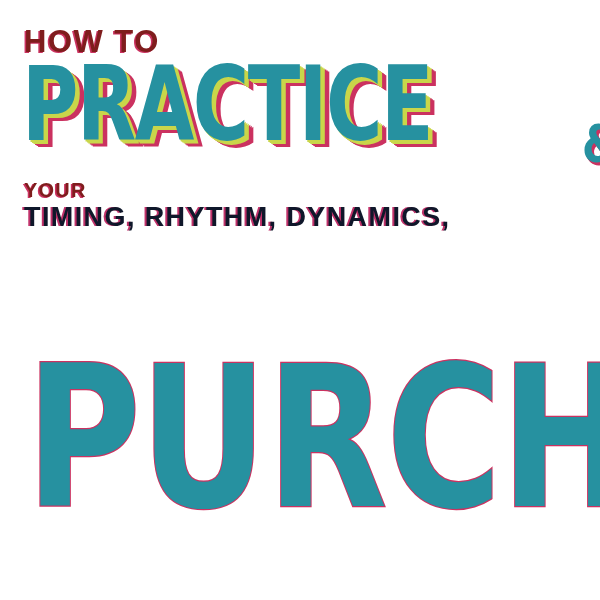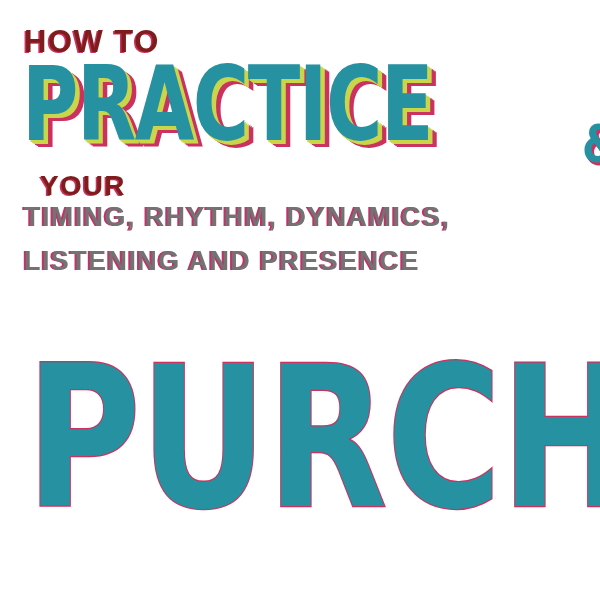--- a/index.html
+++ b/index.html
@@ -28,24 +28,23 @@
     font-weight: 700;
     font-size: 31px;
     line-height: 1;
     letter-spacing: 1.5px;
     color: #7f1d1d;
     text-shadow: -1.5px 1px 0 #cb3260;
     white-space: nowrap;
   }
 
   #your-line {
-    top: 172px;
-    font-size: 28px;
+    top: 180px;
+    font-size: 20px;
     letter-spacing: 1.2px;
-    margin-left: 16px;
   }
 
   
   .hero-line {
     position: absolute;
     left: 22px;
     top: 52px;
     width: 600px;
     height: 120px;
     white-space: nowrap;
@@ -98,21 +97,21 @@
 
   
   .subtitle {
     position: absolute;
     left: 24px;
     font-family: "Liberation Sans", sans-serif;
     font-weight: 700;
     font-size: 27px;
     line-height: 1;
     letter-spacing: 1.4px;
-    color: #737373;
+    color: #0f172a;
     text-shadow: -2px 0 0 #c0326a;
     white-space: nowrap;
   }
   #sub-line-1 { top: 204px; }
   #sub-line-2 { top: 248px; }
 
   
   #cta {
     position: absolute;
     left: 26px;
@@ -145,19 +144,18 @@
   <div class="eyebrow" id="how-to-line">HOW TO</div>
 
   <div class="hero-line">
     <span class="hero-word" id="word-practice">PRACTICE</span><span class="hero-gap-small"></span><span id="word-amp">&amp;</span><span class="hero-gap"></span>
   </div>
 
   <div class="eyebrow" id="your-line">YOUR</div>
 
   <div class="subtitle" id="sub-line-1">TIMING, RHYTHM, DYNAMICS,</div>
 
-  <div class="subtitle" id="sub-line-2">LISTENING AND PRESENCE</div>
 
   <div id="cta">
     <span id="cta-text">PURCHASE</span>
   </div>
 
 </div>
 
 </body></html>

